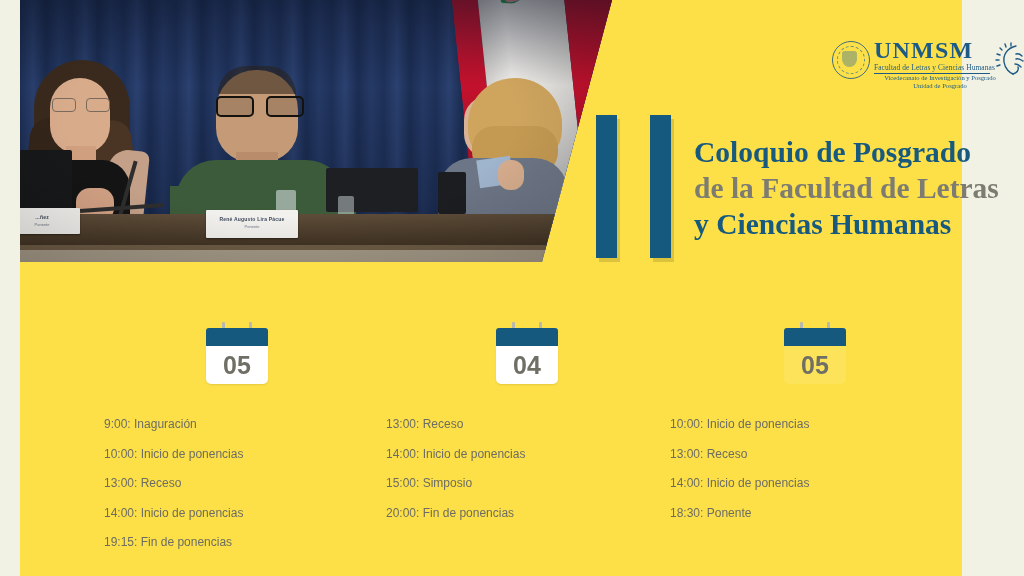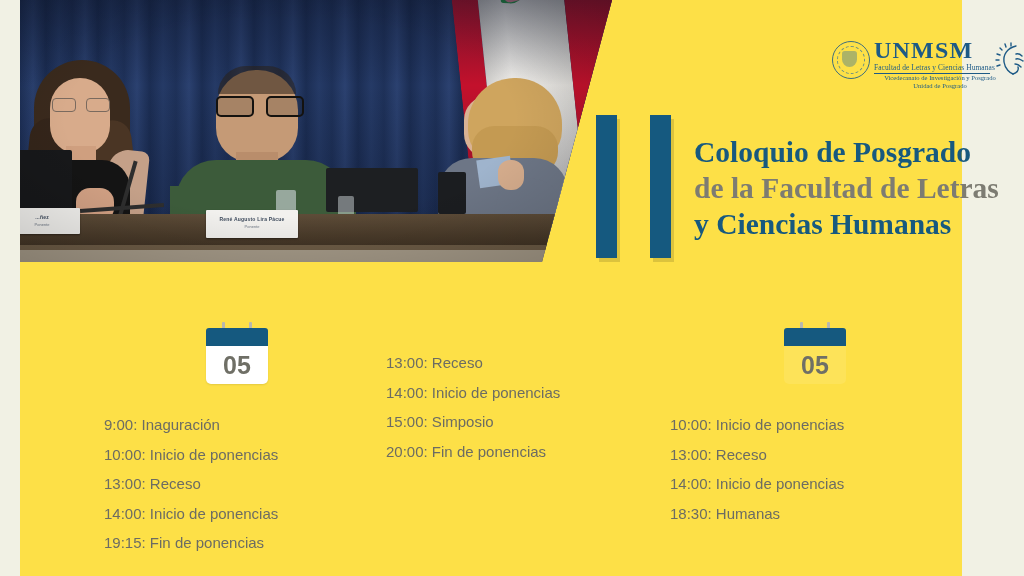--- a/index.html
+++ b/index.html
@@ -143,21 +143,21 @@
   .cal .body{position:absolute;left:0;top:24px;width:62px;height:38px;background:#ffffff;border-radius:0 0 5px 5px;
      box-shadow:0 1px 2px rgba(0,0,0,.10);}
   .cal.ghost .body{background:rgba(255,255,255,.10);box-shadow:none;}
   .cal .day{position:absolute;left:0;top:24px;width:62px;height:38px;line-height:38px;text-align:center;
      font-size:25px;font-weight:bold;color:#6f6f66;}
 
   .items{margin-top:26px;padding:0;list-style:none;}
   .col.c1 .items{padding-left:22px;}
   .col.c2 .items{padding-left:14px;}
   .col.c3 .items{padding-left:10px;}
-  .items li{font-size:15px;line-height:29.5px;color:#6c6c63;white-space:nowrap;}
+  .items li{font-size:12px;line-height:29.5px;color:#6c6c63;white-space:nowrap;}
 </style>
 </head>
 <body>
 
 <div class="stage">
 
   <div class="photo-wrap">
     <div class="photo">
       <div class="curtain"></div>
 
@@ -290,20 +290,29 @@
       <ul class="items">
         <li>9:00: Inaguración</li>
         <li>10:00: Inicio de ponencias</li>
         <li>13:00: Receso</li>
         <li>14:00: Inicio de ponencias</li>
         <li>19:15: Fin de ponencias</li>
       </ul>
     </div>
 
     <div class="col c2">
+      <div class="cal">
+        <div class="rings">
+          <div class="ring r1"></div>
+          <div class="ring r2"></div>
+        </div>
+        <div class="head"></div>
+        <div class="body"></div>
+        <div class="day">04</div>
+      </div>
       <ul class="items">
         <li>13:00: Receso</li>
         <li>14:00: Inicio de ponencias</li>
         <li>15:00: Simposio</li>
         <li>20:00: Fin de ponencias</li>
       </ul>
     </div>
 
     <div class="col c3">
       <div class="cal ghost">
@@ -312,18 +321,18 @@
           <div class="ring r2"></div>
         </div>
         <div class="head"></div>
         <div class="body"></div>
         <div class="day">05</div>
       </div>
       <ul class="items">
         <li>10:00: Inicio de ponencias</li>
         <li>13:00: Receso</li>
         <li>14:00: Inicio de ponencias</li>
-        <li>18:30: Humanas</li>
+        <li>18:30: Ponente</li>
       </ul>
     </div>
 
   </div>
 </div>
 
 </body></html>

